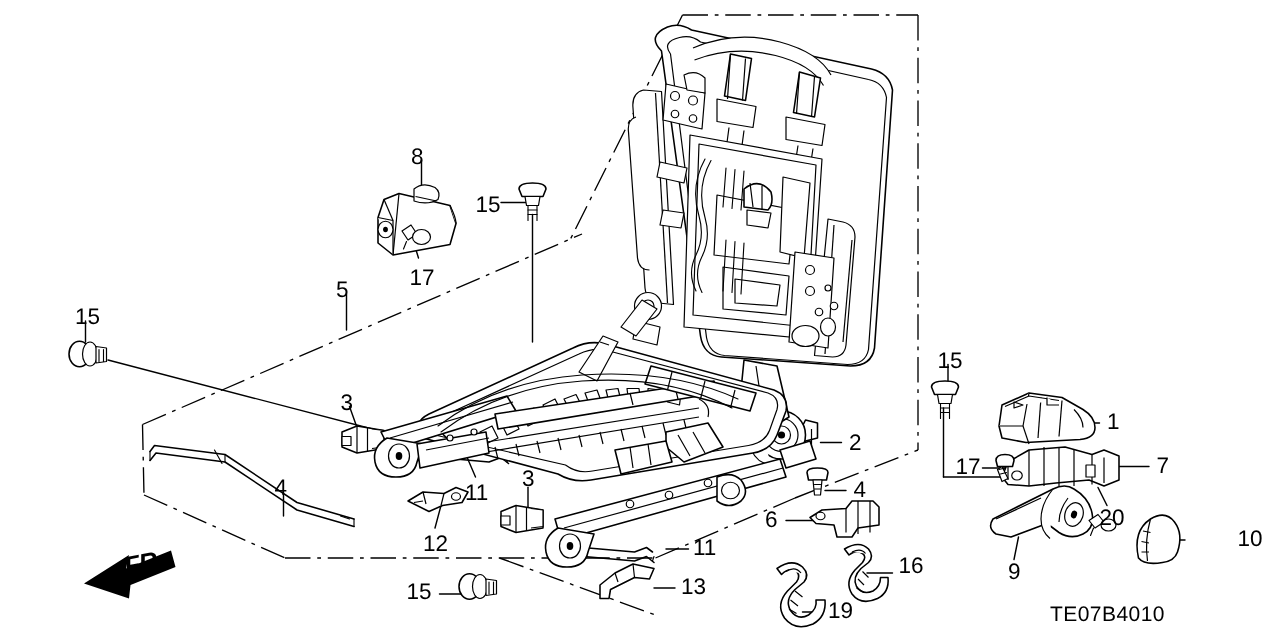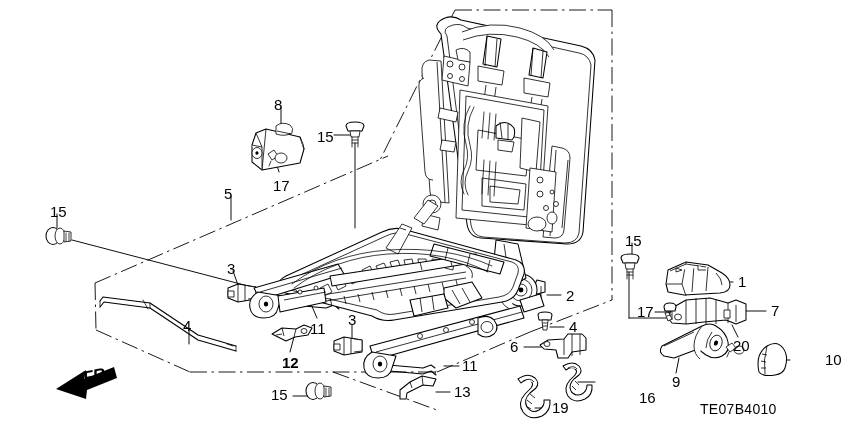--- a/index.html
+++ b/index.html
@@ -401,26 +401,26 @@
   <div class="lbl" style="left:625px;top:233px;">15</div>
   <div class="lbl" style="left:738px;top:274px;">1</div>
   <div class="lbl" style="left:566px;top:288px;">2</div>
   <div class="lbl" style="left:637px;top:304px;">17</div>
   <div class="lbl" style="left:771px;top:303px;">7</div>
   <div class="lbl" style="left:183px;top:318px;">4</div>
   <div class="lbl" style="left:310px;top:321px;">11</div>
   <div class="lbl" style="left:348px;top:312px;">3</div>
   <div class="lbl" style="left:569px;top:319px;">4</div>
   <div class="lbl" style="left:510px;top:339px;">6</div>
-  <div class="lbl" style="left:282px;top:355px;font-weight:bold;">12</div>
+  <div class="lbl" style="left:282px;top:355px;">12</div>
   <div class="lbl" style="left:733px;top:338px;">20</div>
   <div class="lbl" style="left:825px;top:352px;">10</div>
   <div class="lbl" style="left:672px;top:374px;">9</div>
   <div class="lbl" style="left:462px;top:358px;">11</div>
-  <div class="lbl" style="left:599px;top:390px;margin-left:40px;">16</div>
+  <div class="lbl" style="left:599px;top:370px;">16</div>
   <div class="lbl" style="left:454px;top:384px;">13</div>
   <div class="lbl" style="left:271px;top:387px;">15</div>
   <div class="lbl" style="left:552px;top:400px;">19</div>
 
   <div class="frtxt" style="left:83px;top:366px;">FR.</div>
 
   <div class="partnum" style="left:700px;top:401px;">TE07B4010</div>
 
 </div>
 

